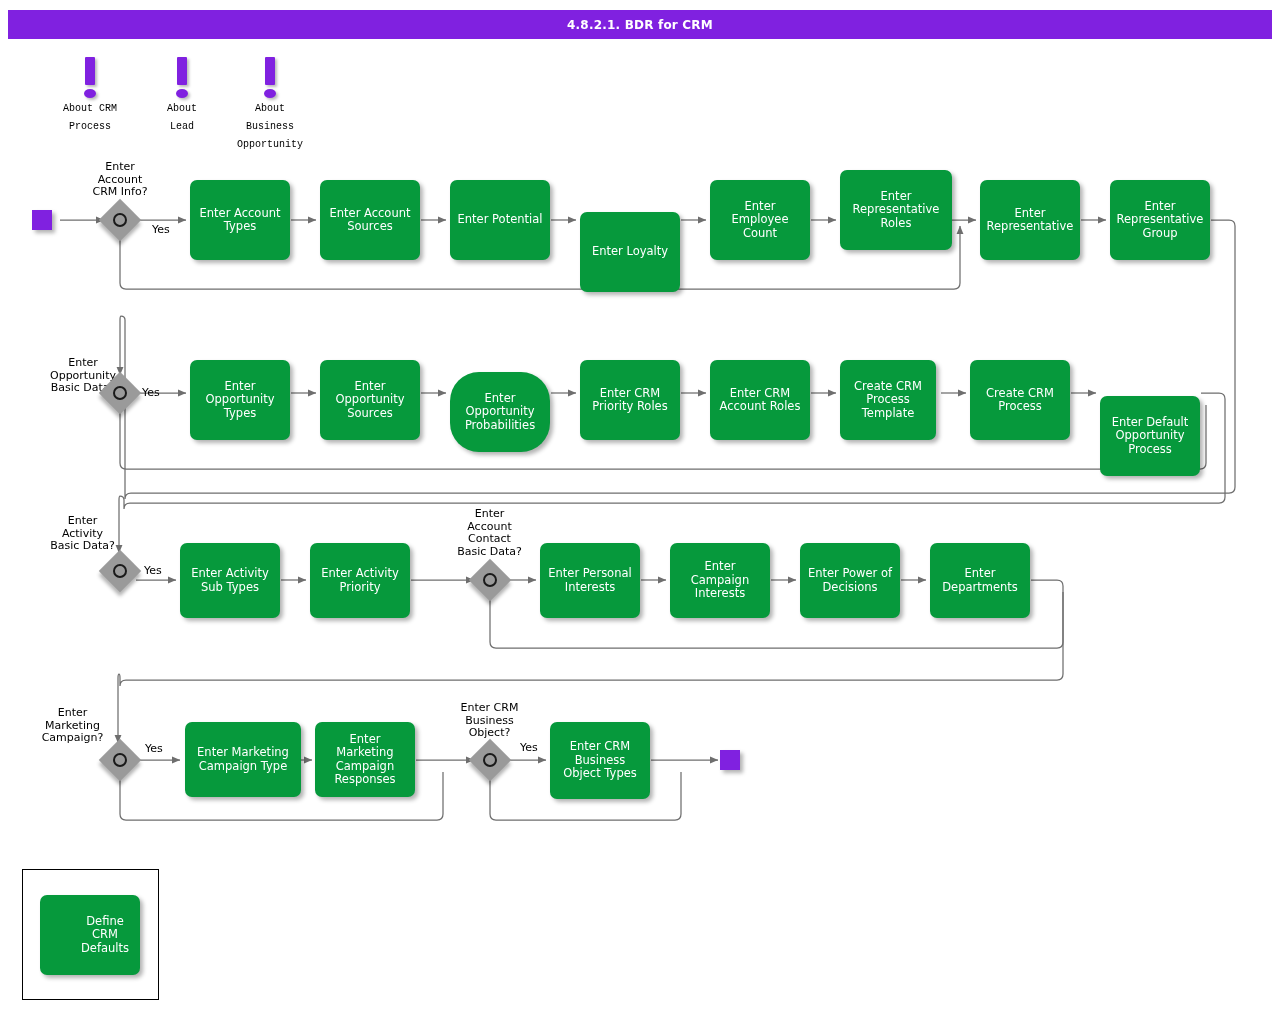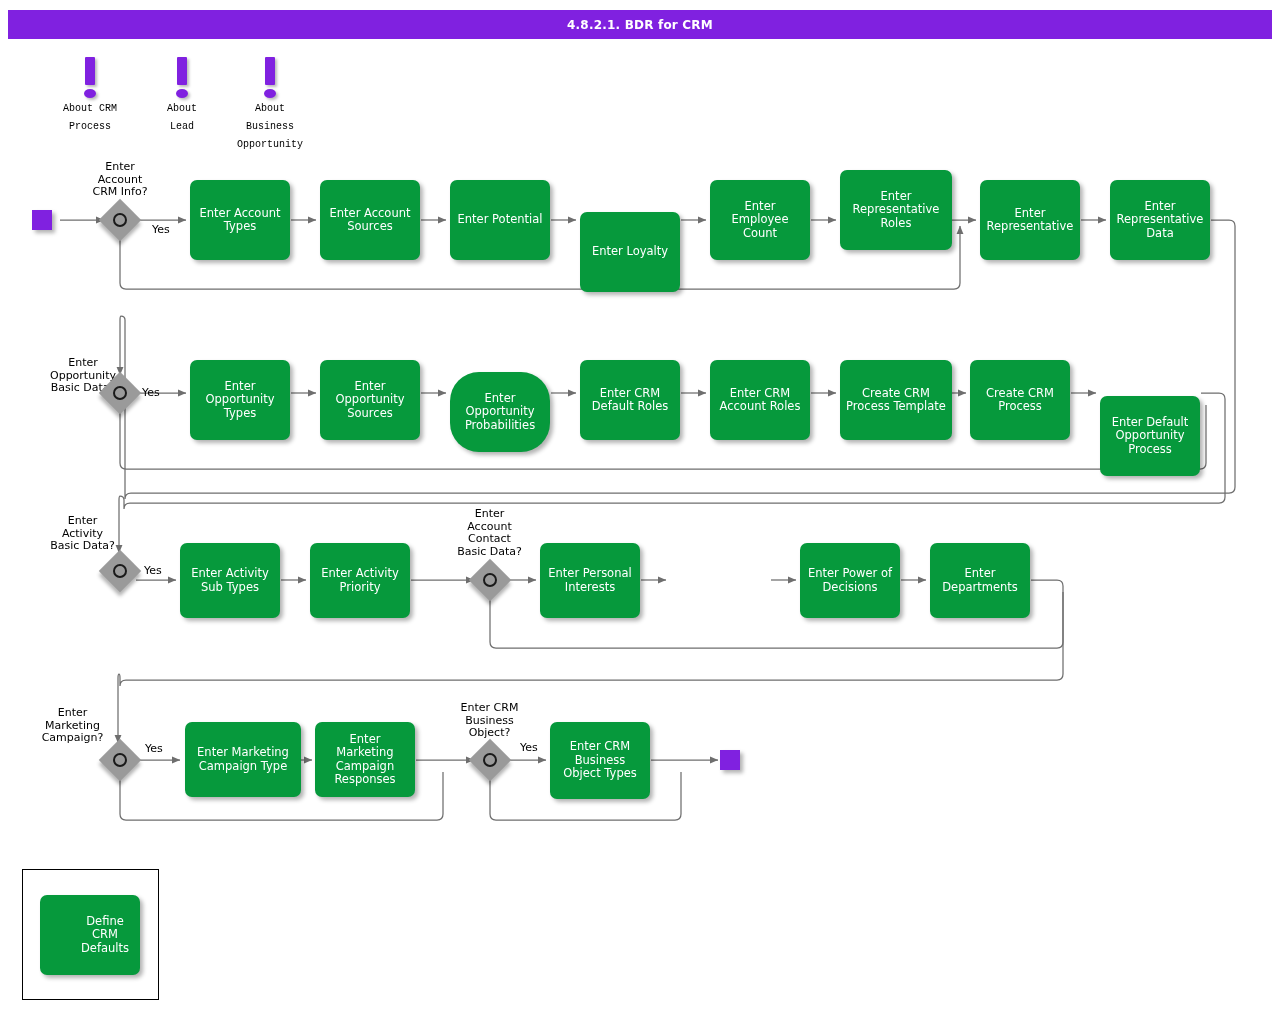--- a/index.html
+++ b/index.html
@@ -205,37 +205,37 @@
   </div>
   <div class="yeslabel" style="left:152px;top:223px;">Yes</div>
 
   <div class="node task" style="left:190px;top:180px;width:100px;height:80px;">Enter Account Types</div>
   <div class="node task" style="left:320px;top:180px;width:100px;height:80px;">Enter Account Sources</div>
   <div class="node task" style="left:450px;top:180px;width:100px;height:80px;">Enter Potential</div>
   <div class="node task" style="left:580px;top:180px;width:100px;height:80px;margin-top:32px;">Enter Loyalty</div>
   <div class="node task" style="left:710px;top:180px;width:100px;height:80px;">Enter Employee Count</div>
   <div class="node task" style="left:840px;top:170px;width:112px;height:80px;">Enter Representative Roles</div>
   <div class="node task" style="left:980px;top:180px;width:100px;height:80px;">Enter Representative</div>
-  <div class="node task" style="left:1110px;top:180px;width:100px;height:80px;">Enter Representative Data</div>
+  <div class="node task" style="left:1110px;top:180px;width:100px;height:80px;">Enter Representative Group</div>
 
   <div class="glabel" style="left:28px;top:357px;width:110px;">Enter
 Opportunity
 Basic Data?</div>
   <div class="node gateway" style="left:105px;top:378px;">
     <div class="dia"></div>
     <div class="ring"></div>
   </div>
   <div class="yeslabel" style="left:142px;top:386px;">Yes</div>
 
   <div class="node task" style="left:190px;top:360px;width:100px;height:80px;">Enter Opportunity Types</div>
   <div class="node task" style="left:320px;top:360px;width:100px;height:80px;">Enter Opportunity Sources</div>
   <div class="node task" style="left:450px;top:372px;width:100px;height:80px;border-radius:29px;">Enter Opportunity Probabilities</div>
-  <div class="node task" style="left:580px;top:360px;width:100px;height:80px;">Enter CRM Default Roles</div>
+  <div class="node task" style="left:580px;top:360px;width:100px;height:80px;">Enter CRM Priority Roles</div>
   <div class="node task" style="left:710px;top:360px;width:100px;height:80px;">Enter CRM Account Roles</div>
-  <div class="node task" style="left:840px;top:360px;width:112px;height:80px;">Create CRM Process Template</div>
+  <div class="node task" style="left:840px;top:360px;width:96px;height:80px;">Create CRM Process Template</div>
   <div class="node task" style="left:970px;top:360px;width:100px;height:80px;">Create CRM Process</div>
   <div class="node task" style="left:1100px;top:360px;width:100px;height:80px;margin-top:36px;">Enter Default Opportunity Process</div>
 
   <div class="glabel" style="left:30px;top:515px;width:105px;">Enter
 Activity
 Basic Data?</div>
   <div class="node gateway" style="left:105px;top:556px;">
     <div class="dia"></div>
     <div class="ring"></div>
   </div>
@@ -247,20 +247,21 @@
   <div class="glabel" style="left:437px;top:508px;width:105px;">Enter
 Account
 Contact
 Basic Data?</div>
   <div class="node gateway" style="left:475px;top:565px;">
     <div class="dia"></div>
     <div class="ring"></div>
   </div>
 
   <div class="node task" style="left:540px;top:543px;width:100px;height:75px;">Enter Personal Interests</div>
+  <div class="node task" style="left:670px;top:543px;width:100px;height:75px;">Enter Campaign Interests</div>
   <div class="node task" style="left:800px;top:543px;width:100px;height:75px;">Enter Power of Decisions</div>
   <div class="node task" style="left:930px;top:543px;width:100px;height:75px;">Enter Departments</div>
 
   <div class="glabel" style="left:20px;top:707px;width:105px;">Enter
 Marketing
 Campaign?</div>
   <div class="node gateway" style="left:105px;top:745px;">
     <div class="dia"></div>
     <div class="ring"></div>
   </div>

